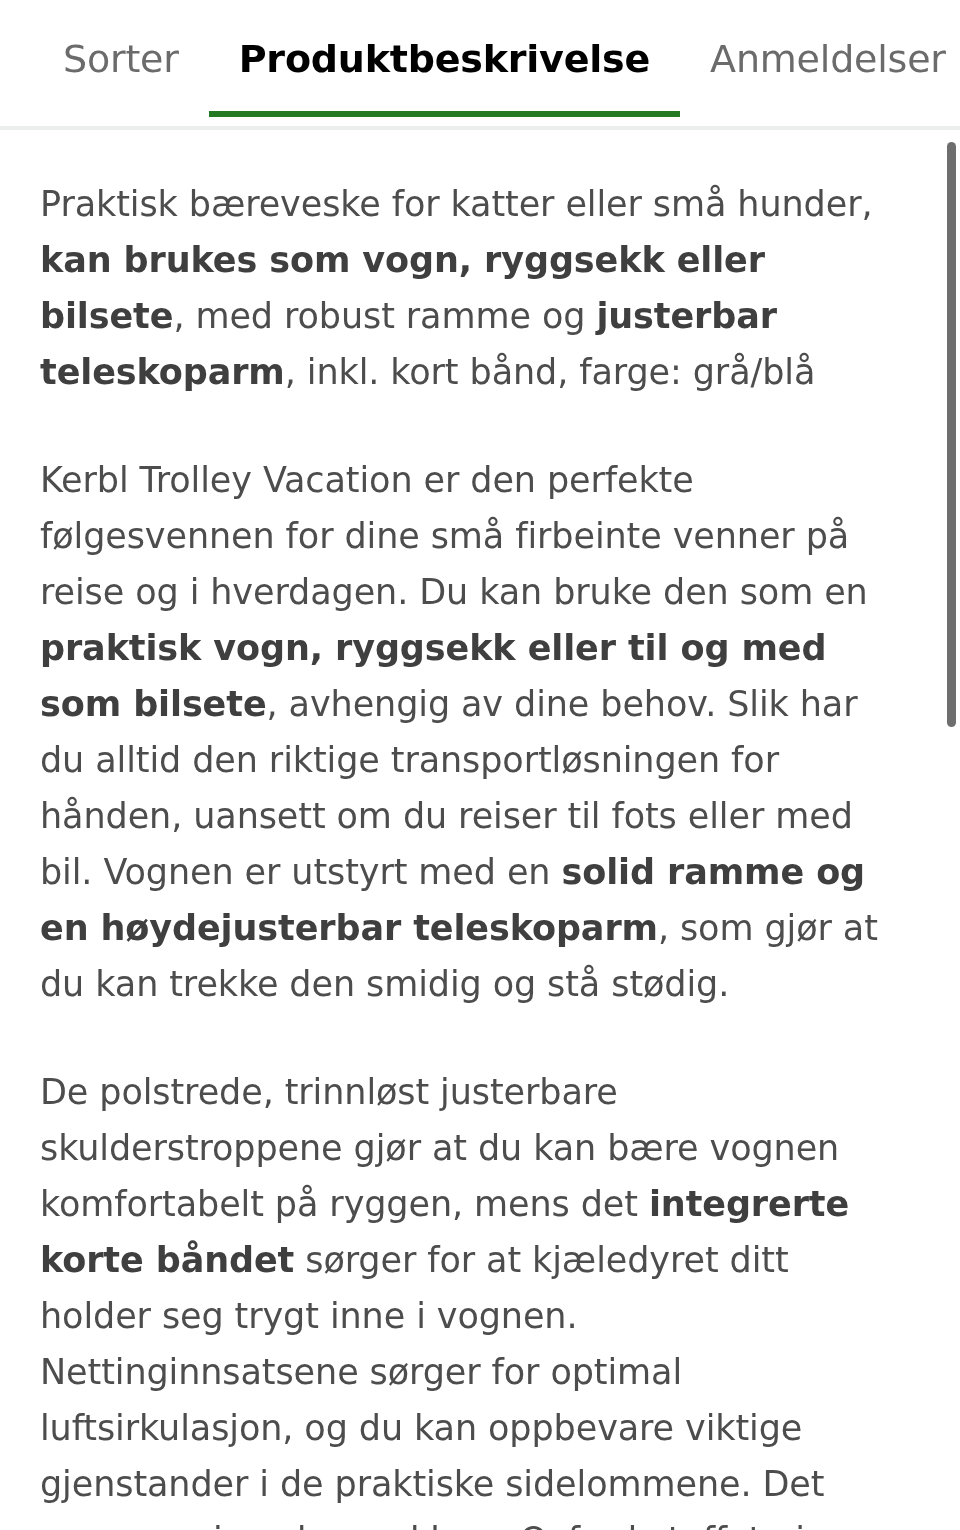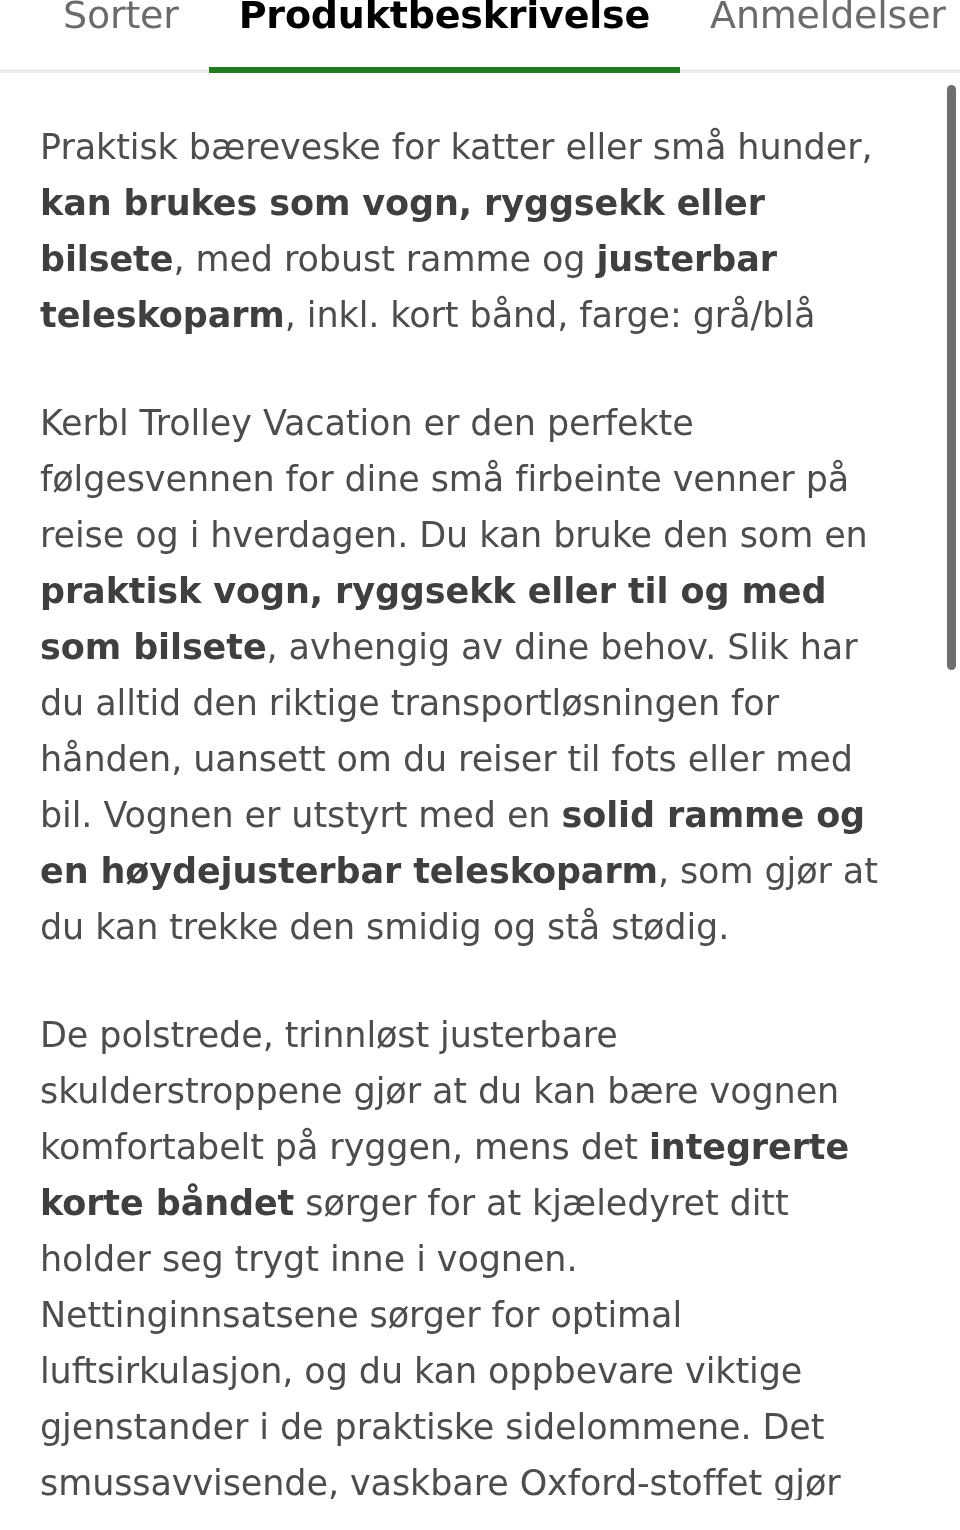--- a/index.html
+++ b/index.html
@@ -19,24 +19,24 @@
     position: relative;
     width: 960px;
     height: 1530px;
     background: #ffffff;
     overflow: hidden;
   }
 
   
   .tabbar {
     position: relative;
-    height: 73px;
+    height: 130px;
     background: #ffffff;
     display: flex;
-    align-items: flex-end;
+    align-items: center;
     padding-left: 33px;
     box-sizing: border-box;
   }
   .tabbar-rule {
     position: absolute;
     left: 0;
     right: 0;
     bottom: 0;
     height: 4px;
     background: #eceded;

